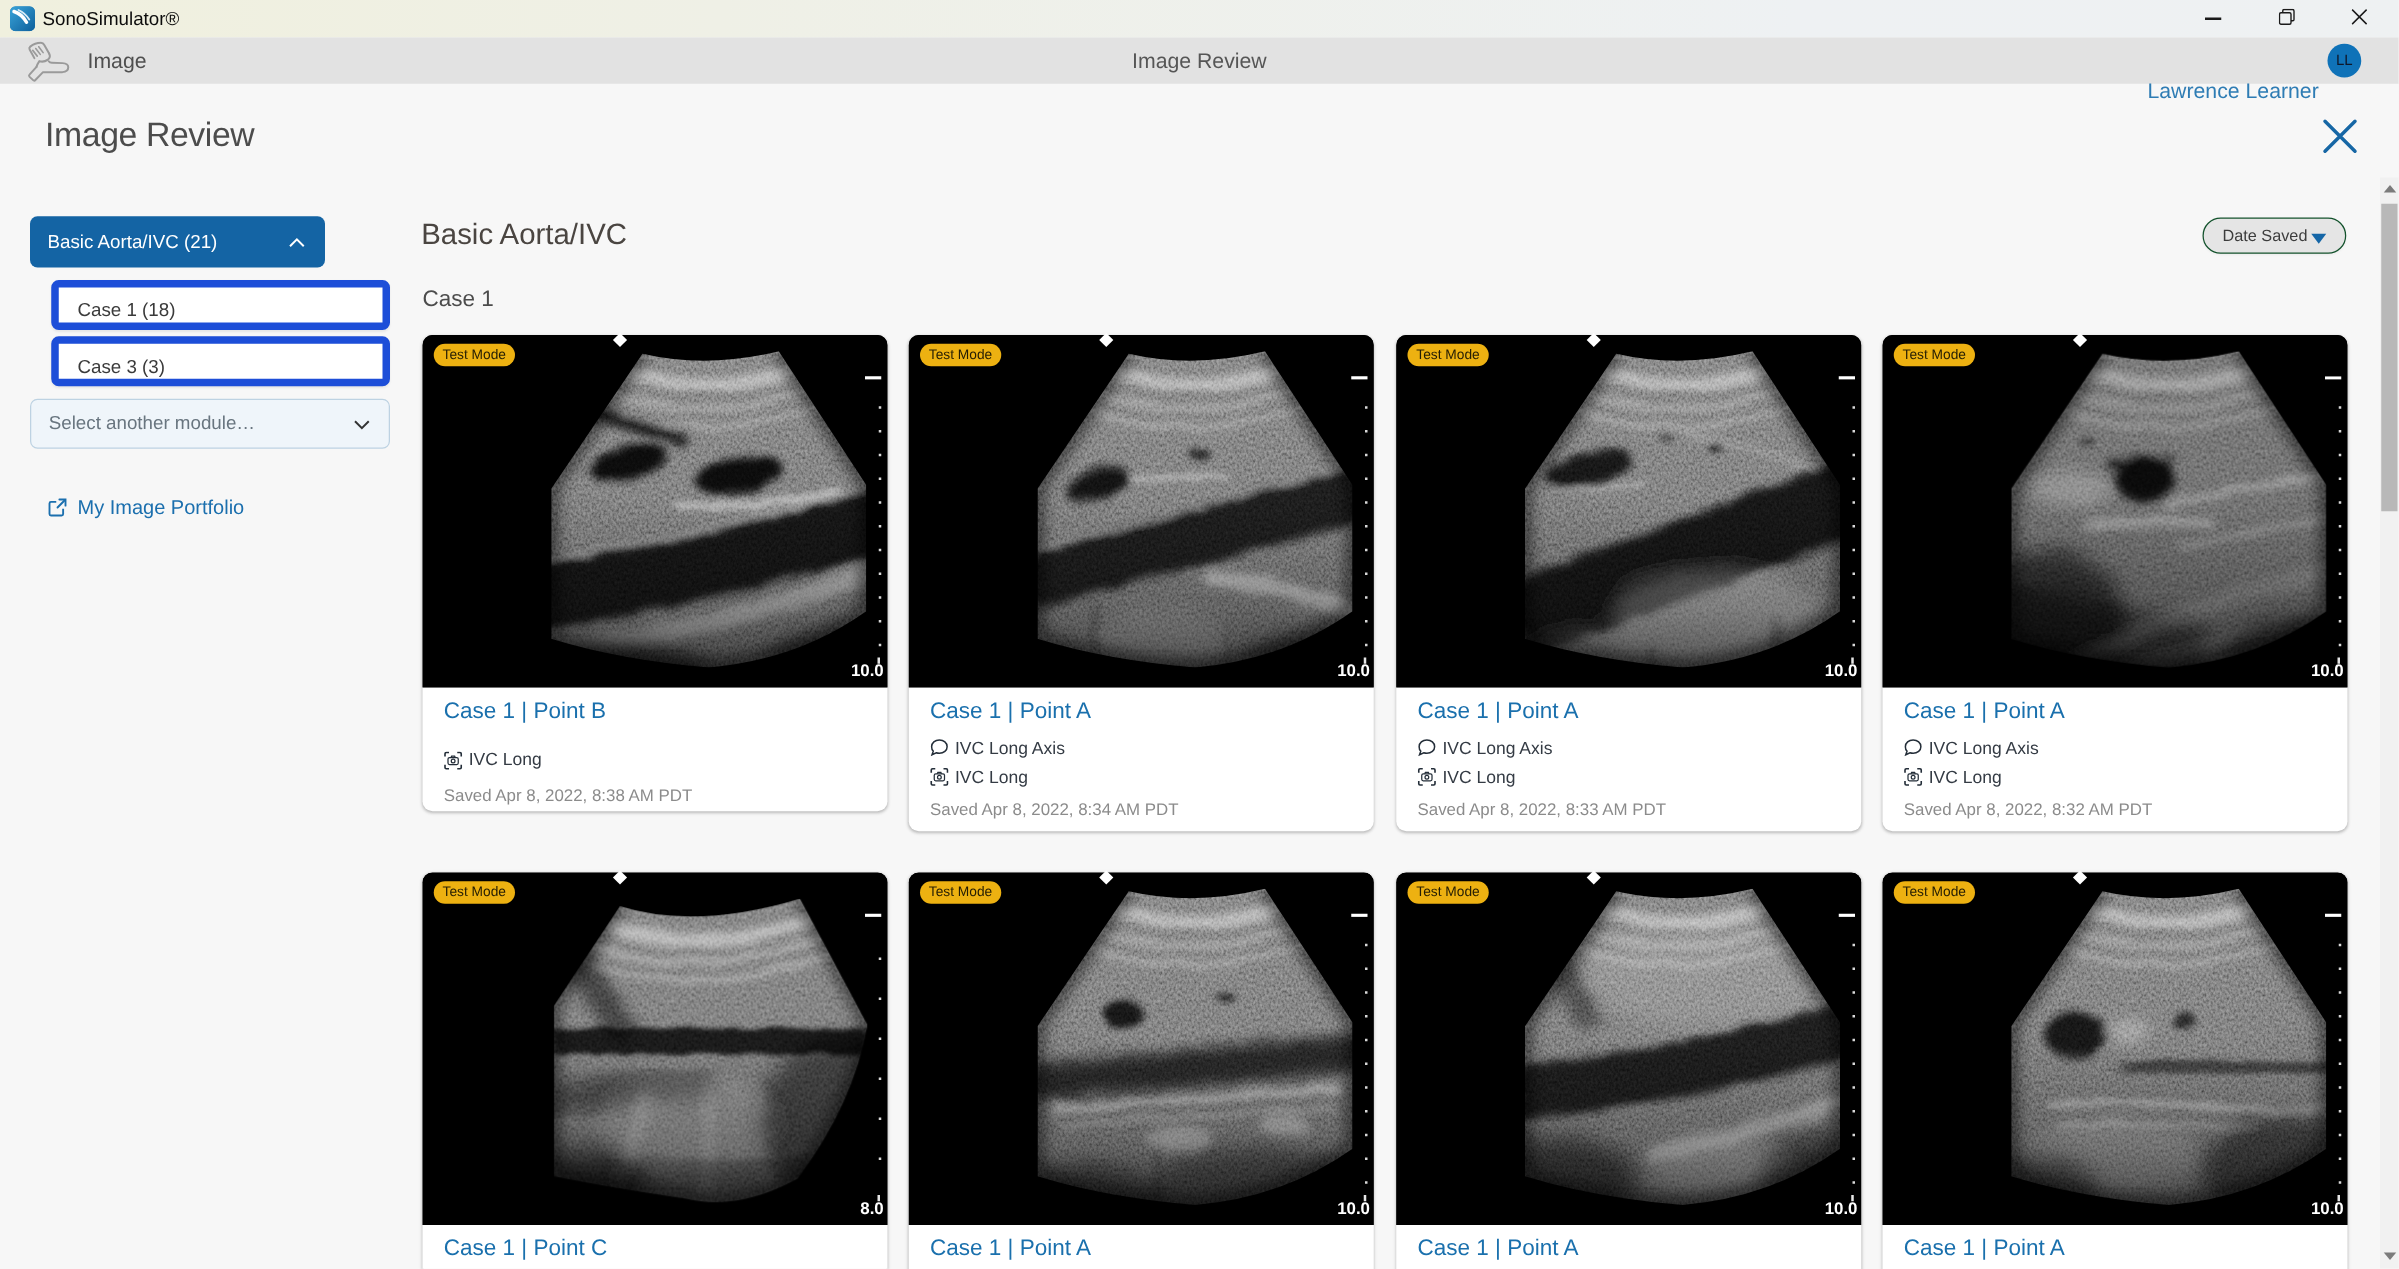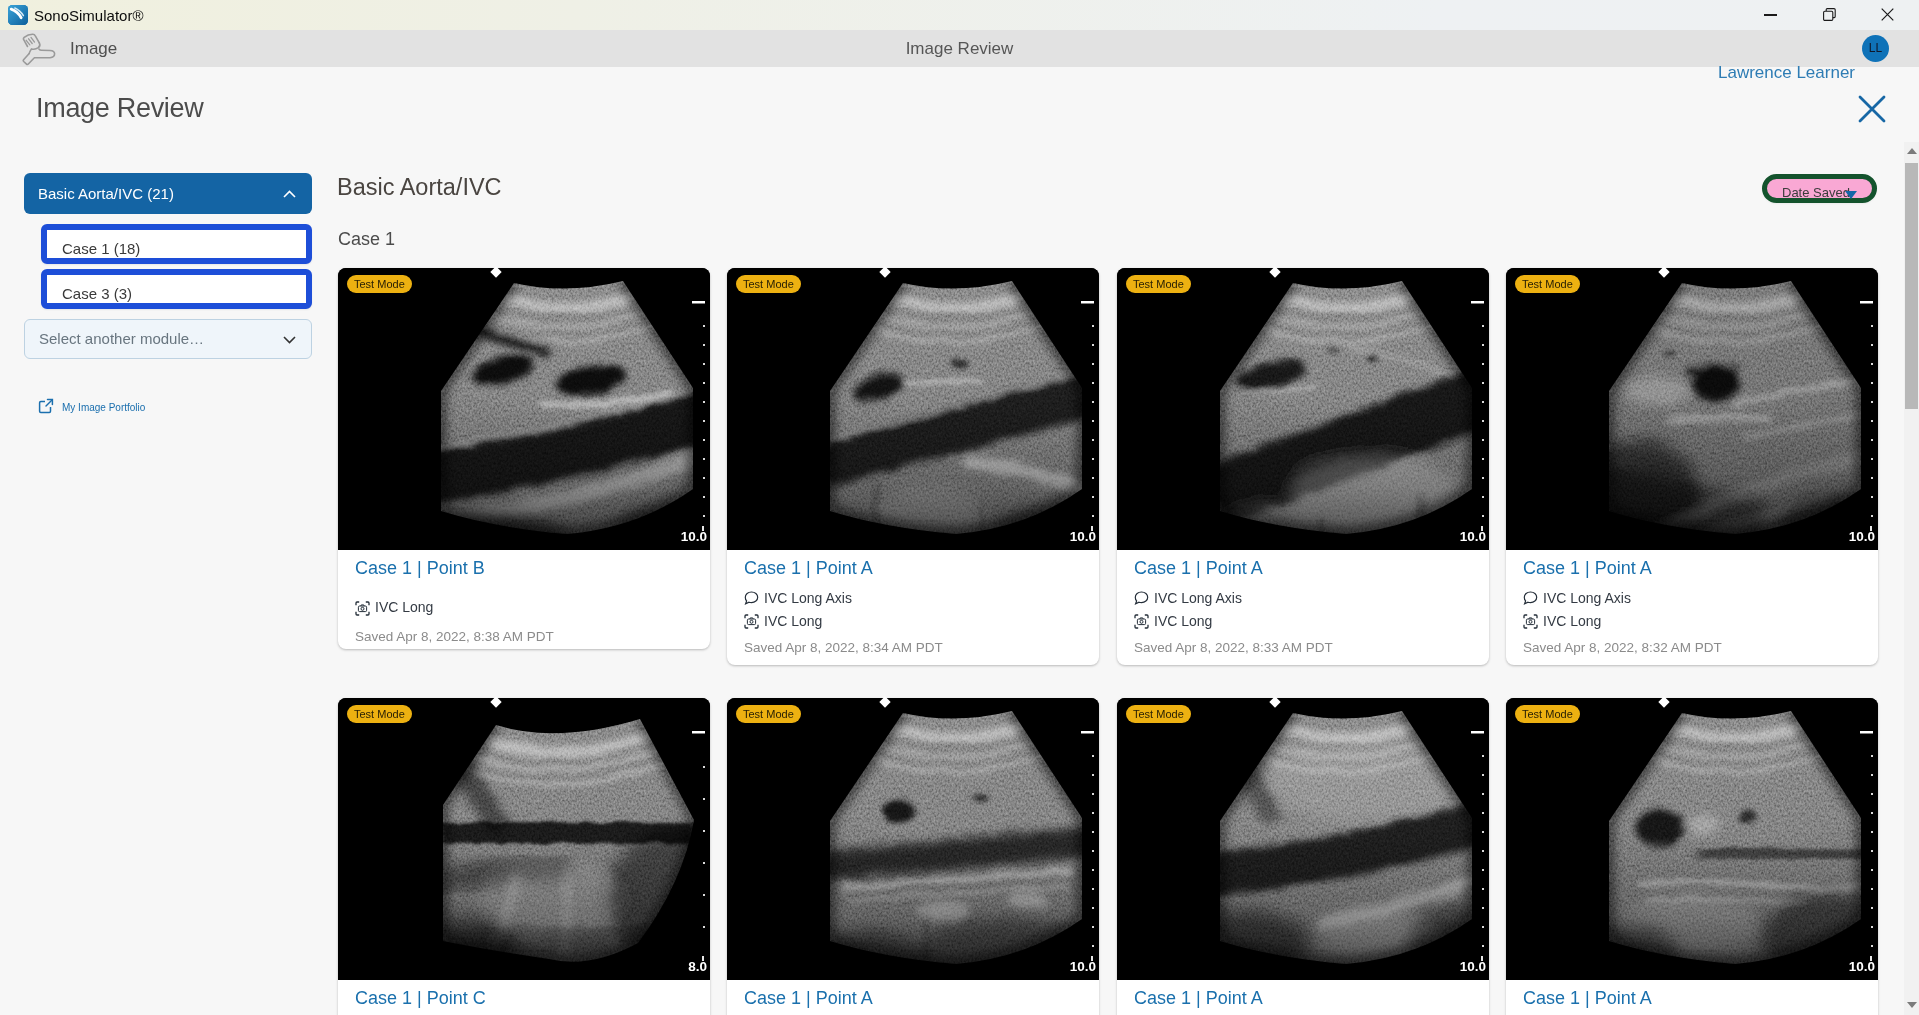--- a/index.html
+++ b/index.html
@@ -13,33 +13,33 @@
 .winclose { position:absolute; left:1881px; top:7px; }
 .navbar { position:absolute; left:0; top:30px; width:100%; height:37px; background:#e2e2e2; }
 .scanicon { position:absolute; left:22px; top:3px; }
 .scantx { position:absolute; left:70px; top:9px; font-size:17px; color:#4f4f4f; }
 .navcenter { position:absolute; left:0; right:0; top:9px; text-align:center; font-size:17px; color:#565656; }
 .navuser { position:absolute; right:64px; top:9px; font-size:17px; color:#2e7cb4;margin-top:24px; }
 .avatar { position:absolute; left:1862px; top:5px; width:27px; height:27px; border-radius:50%;
   background:#0f72b8; color:#0f172a; font-size:12px; text-align:center; line-height:27px; }
 h1 { position:absolute; left:36px; top:93px; font-size:27px; font-weight:300; color:#4c4c4c; letter-spacing:-0.3px; }
 .bigx { position:absolute; left:1858px; top:95px; }
-.modbtn { position:absolute; left:24px; top:173px; width:288px; height:41px; background:#1464a4;
+.modbtn { position:absolute; left:24px; top:173px; width:236px; height:41px; background:#1464a4;
   border-radius:6px; color:#fff; font-size:15px; line-height:41px; padding-left:14px; }
 .modbtn svg { position:absolute; right:16px; top:17px; }
 .casebtn { position:absolute; left:41px; width:271px; height:40px; background:#fff; border:6px solid #1d4ed8;
   border-radius:6px; box-shadow:0 1px 2px rgba(0,0,0,0.07); font-size:15px; color:#3a3a3a; line-height:38px; padding-left:15px; }
 .selbtn { position:absolute; left:24px; top:319px; width:288px; height:40px; background:#eff5fa; border:1px solid #bdd2e2;
   border-radius:6px; font-size:15px; color:#68757f; line-height:38px; padding-left:14px; }
 .selbtn svg { position:absolute; right:15px; top:16px; }
-.portfolio { position:absolute; left:38px; top:398px; font-size:10px; color:#1b6fae; }
+.portfolio { position:absolute; left:38px; top:398px; font-size:16px; color:#1b6fae; }
 .portfolio svg { vertical-align:-3px; margin-right:8px; }
 h2 { position:absolute; left:337px; top:174px; font-size:23.5px; font-weight:normal; color:#4a4541; }
-.datesaved { position:absolute; left:1762px; top:174px; width:115px; height:29px; background:#f9a8d4;
-  border:5px solid #14532d; border-radius:15px; box-shadow:0 1px 2px rgba(0,0,0,0.05);
+.datesaved { position:absolute; left:1762px; top:174px; width:115px; height:29px; background:#e5e5e5;
+  border:1px solid #14532d; border-radius:15px; box-shadow:0 1px 2px rgba(0,0,0,0.05);
   font-size:13px; color:#3c3c3c; line-height:27px; padding-left:15px; }
 .datesaved i { position:absolute; right:15px; top:12px; width:0; height:0;
   border-left:6px solid transparent; border-right:6px solid transparent; border-top:8px solid #1566a7; }
 .caselbl { position:absolute; left:338px; top:229px; font-size:18px; color:#4c4c4c; }
 .card { position:absolute; width:372px; background:#fff; border-radius:8px;
   box-shadow:0 1px 3px rgba(0,0,0,0.16), 0 1px 2px rgba(0,0,0,0.1); }
 .cimg { position:absolute; left:0; top:0; width:372px; height:282px; background:#000;
   border-radius:8px 8px 0 0; overflow:hidden; }
 .badge { position:absolute; left:9px; top:7px; height:18px; padding:0 7px; background:#edb111;
   border-radius:9px; font-size:11px; color:#241d04; line-height:18px; }

